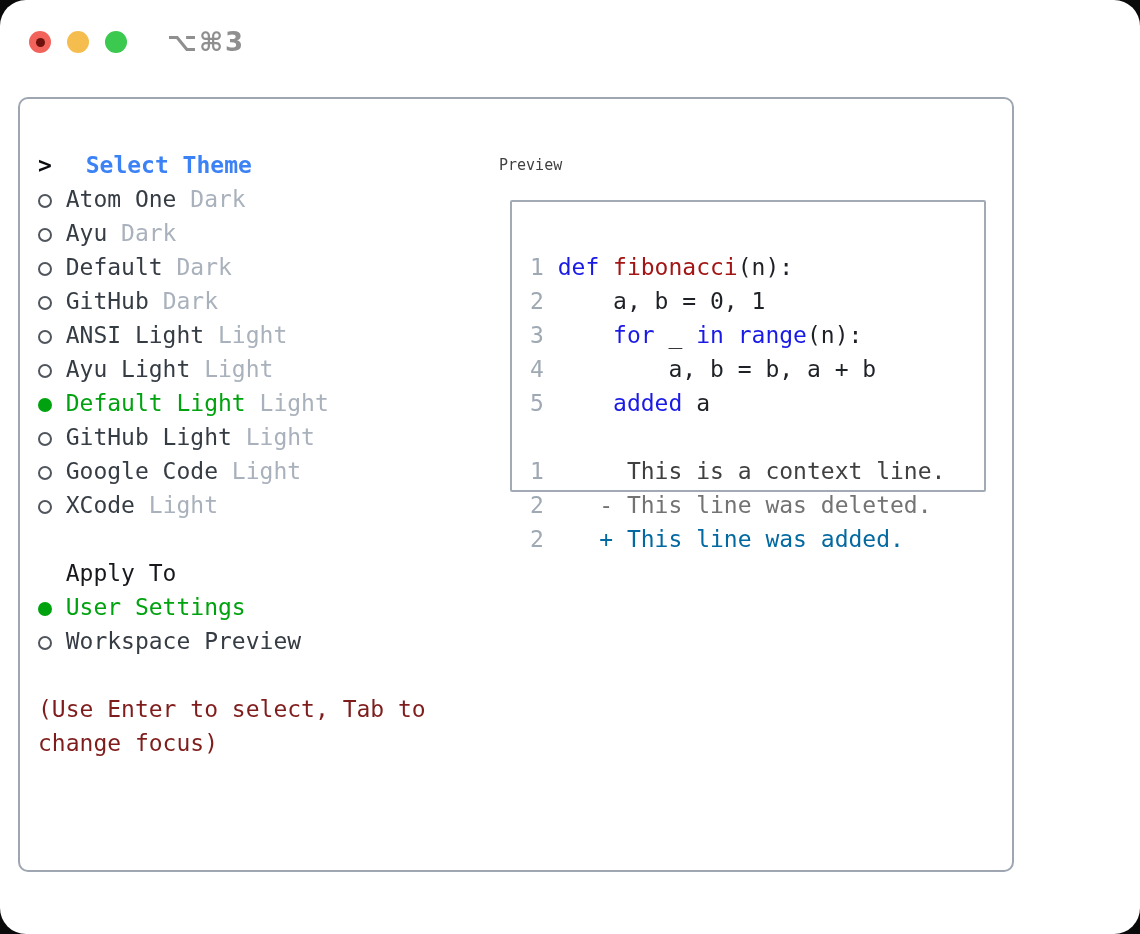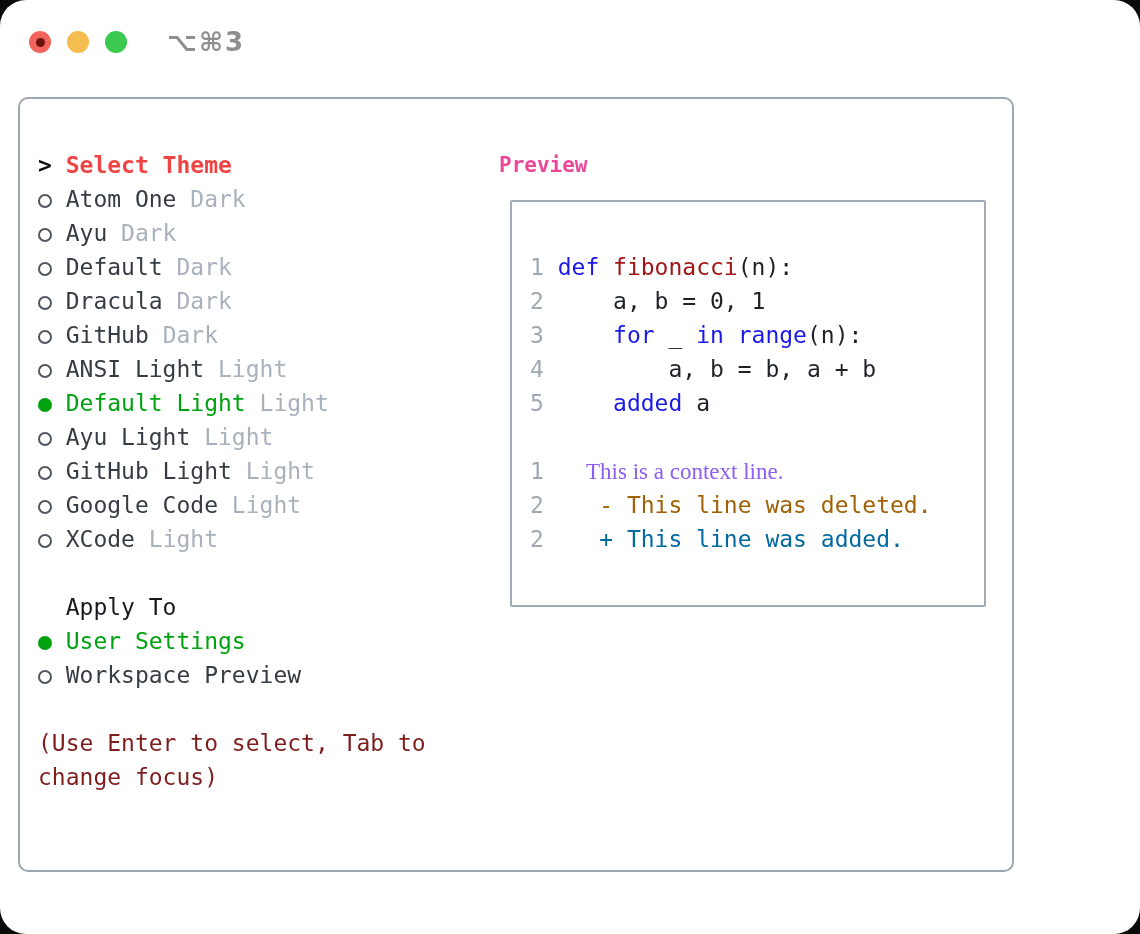--- a/index.html
+++ b/index.html
@@ -21,43 +21,43 @@
               font-family:"DejaVu Sans","DejaVu Sans Mono",sans-serif; letter-spacing:2px; }
   
   .panel { position:absolute; left:18px; top:97px; width:996px; height:775px;
            border:2px solid #9ea6b1; border-radius:10px; background:#ffffff; }
   
   .leftcol { position:absolute; left:38px; top:148px; width:450px;
              font-size:23px; }
   .row { height:34px; line-height:34px; white-space:pre; font-size:23px; color:#363c44; }
   .slot { display:inline-block; width:27.7px; }
   .pointer { font-weight:bold; color:#0b0d10; }
-  .hdr { font-weight:bold; color:#ef4444; }
+  .hdr { font-weight:bold; color:#3b82f6;margin-left:20px; }
   .subhdr { color:#16181c; }
   .radio { display:inline-block; width:14px; height:14px; border:2px solid #51565e;
            border-radius:50%; position:relative; top:1px; background:transparent; }
   .row.sel .radio { background:#00a30f; border-color:#00a30f; }
   .row.sel .name { color:#00a30f; }
   .name { color:#363c44; }
   .tag { color:#a9b1bc; padding-left:13.85px; }
   .help { color:#7f1d1d; }
   
   .preview-title { position:absolute; left:499px; top:148px; height:34px; line-height:34px;
-                   font-size:21px; font-weight:bold; color:#ec4899; }
-  .codebox { position:absolute; left:510px; top:200px; width:476px; height:407px;
+                   font-size:15px; font-weight:normal; color:#404040; }
+  .codebox { position:absolute; left:510px; top:200px; width:476px; height:292px;
              border:2px solid #a2aab5; border-radius:2px; background:#ffffff;
              padding:48px 0 0 18px; }
   .crow { height:34px; line-height:34px; white-space:pre; font-size:23px; color:#1e2126; }
   .ln { display:inline-block; width:27.7px; color:#9fa9b4; }
   .tok { white-space:pre; }
   .kw { color:#1a1ae6; }
   .fn { color:#a31515; }
   .pl { color:#1e2126; }
-  .context { color:#8b5cf6;font-family:Liberation Serif, serif; }
-  .deleted { color:#a16207;text-align:center; }
+  .context { color:#404040; }
+  .deleted { color:#737373;text-align:center; }
   .added { color:#0369a1; }
 </style>
 </head>
 <body>
 
 <div class="window">
 
   <div class="titlebar">
     <span class="light light-close">
         <span class="dot"></span>
@@ -68,25 +68,24 @@
   </div>
 
   <div class="panel"></div>
 
   <div class="leftcol">
     <div class="row"><span class="slot pointer">&gt;</span><span class="hdr">Select Theme</span></div>
 
     <div class="row"><span class="slot"><span class="radio"></span></span><span class="name">Atom One</span><span class="tag">Dark</span></div>
     <div class="row"><span class="slot"><span class="radio"></span></span><span class="name">Ayu</span><span class="tag">Dark</span></div>
     <div class="row"><span class="slot"><span class="radio"></span></span><span class="name">Default</span><span class="tag">Dark</span></div>
-    <div class="row"><span class="slot"><span class="radio"></span></span><span class="name">Dracula</span><span class="tag">Dark</span></div>
     <div class="row"><span class="slot"><span class="radio"></span></span><span class="name">GitHub</span><span class="tag">Dark</span></div>
     <div class="row"><span class="slot"><span class="radio"></span></span><span class="name">ANSI Light</span><span class="tag">Light</span></div>
+    <div class="row"><span class="slot"><span class="radio"></span></span><span class="name">Ayu Light</span><span class="tag">Light</span></div>
     <div class="row sel"><span class="slot"><span class="radio"></span></span><span class="name">Default Light</span><span class="tag">Light</span></div>
-    <div class="row"><span class="slot"><span class="radio"></span></span><span class="name">Ayu Light</span><span class="tag">Light</span></div>
     <div class="row"><span class="slot"><span class="radio"></span></span><span class="name">GitHub Light</span><span class="tag">Light</span></div>
     <div class="row"><span class="slot"><span class="radio"></span></span><span class="name">Google Code</span><span class="tag">Light</span></div>
     <div class="row"><span class="slot"><span class="radio"></span></span><span class="name">XCode</span><span class="tag">Light</span></div>
 
     <div class="row"></div>
 
     <div class="row"><span class="slot"></span><span class="subhdr">Apply To</span></div>
     <div class="row sel"><span class="slot"><span class="radio"></span></span><span class="name">User Settings</span></div>
     <div class="row"><span class="slot"><span class="radio"></span></span><span class="name">Workspace Preview</span></div>
 

